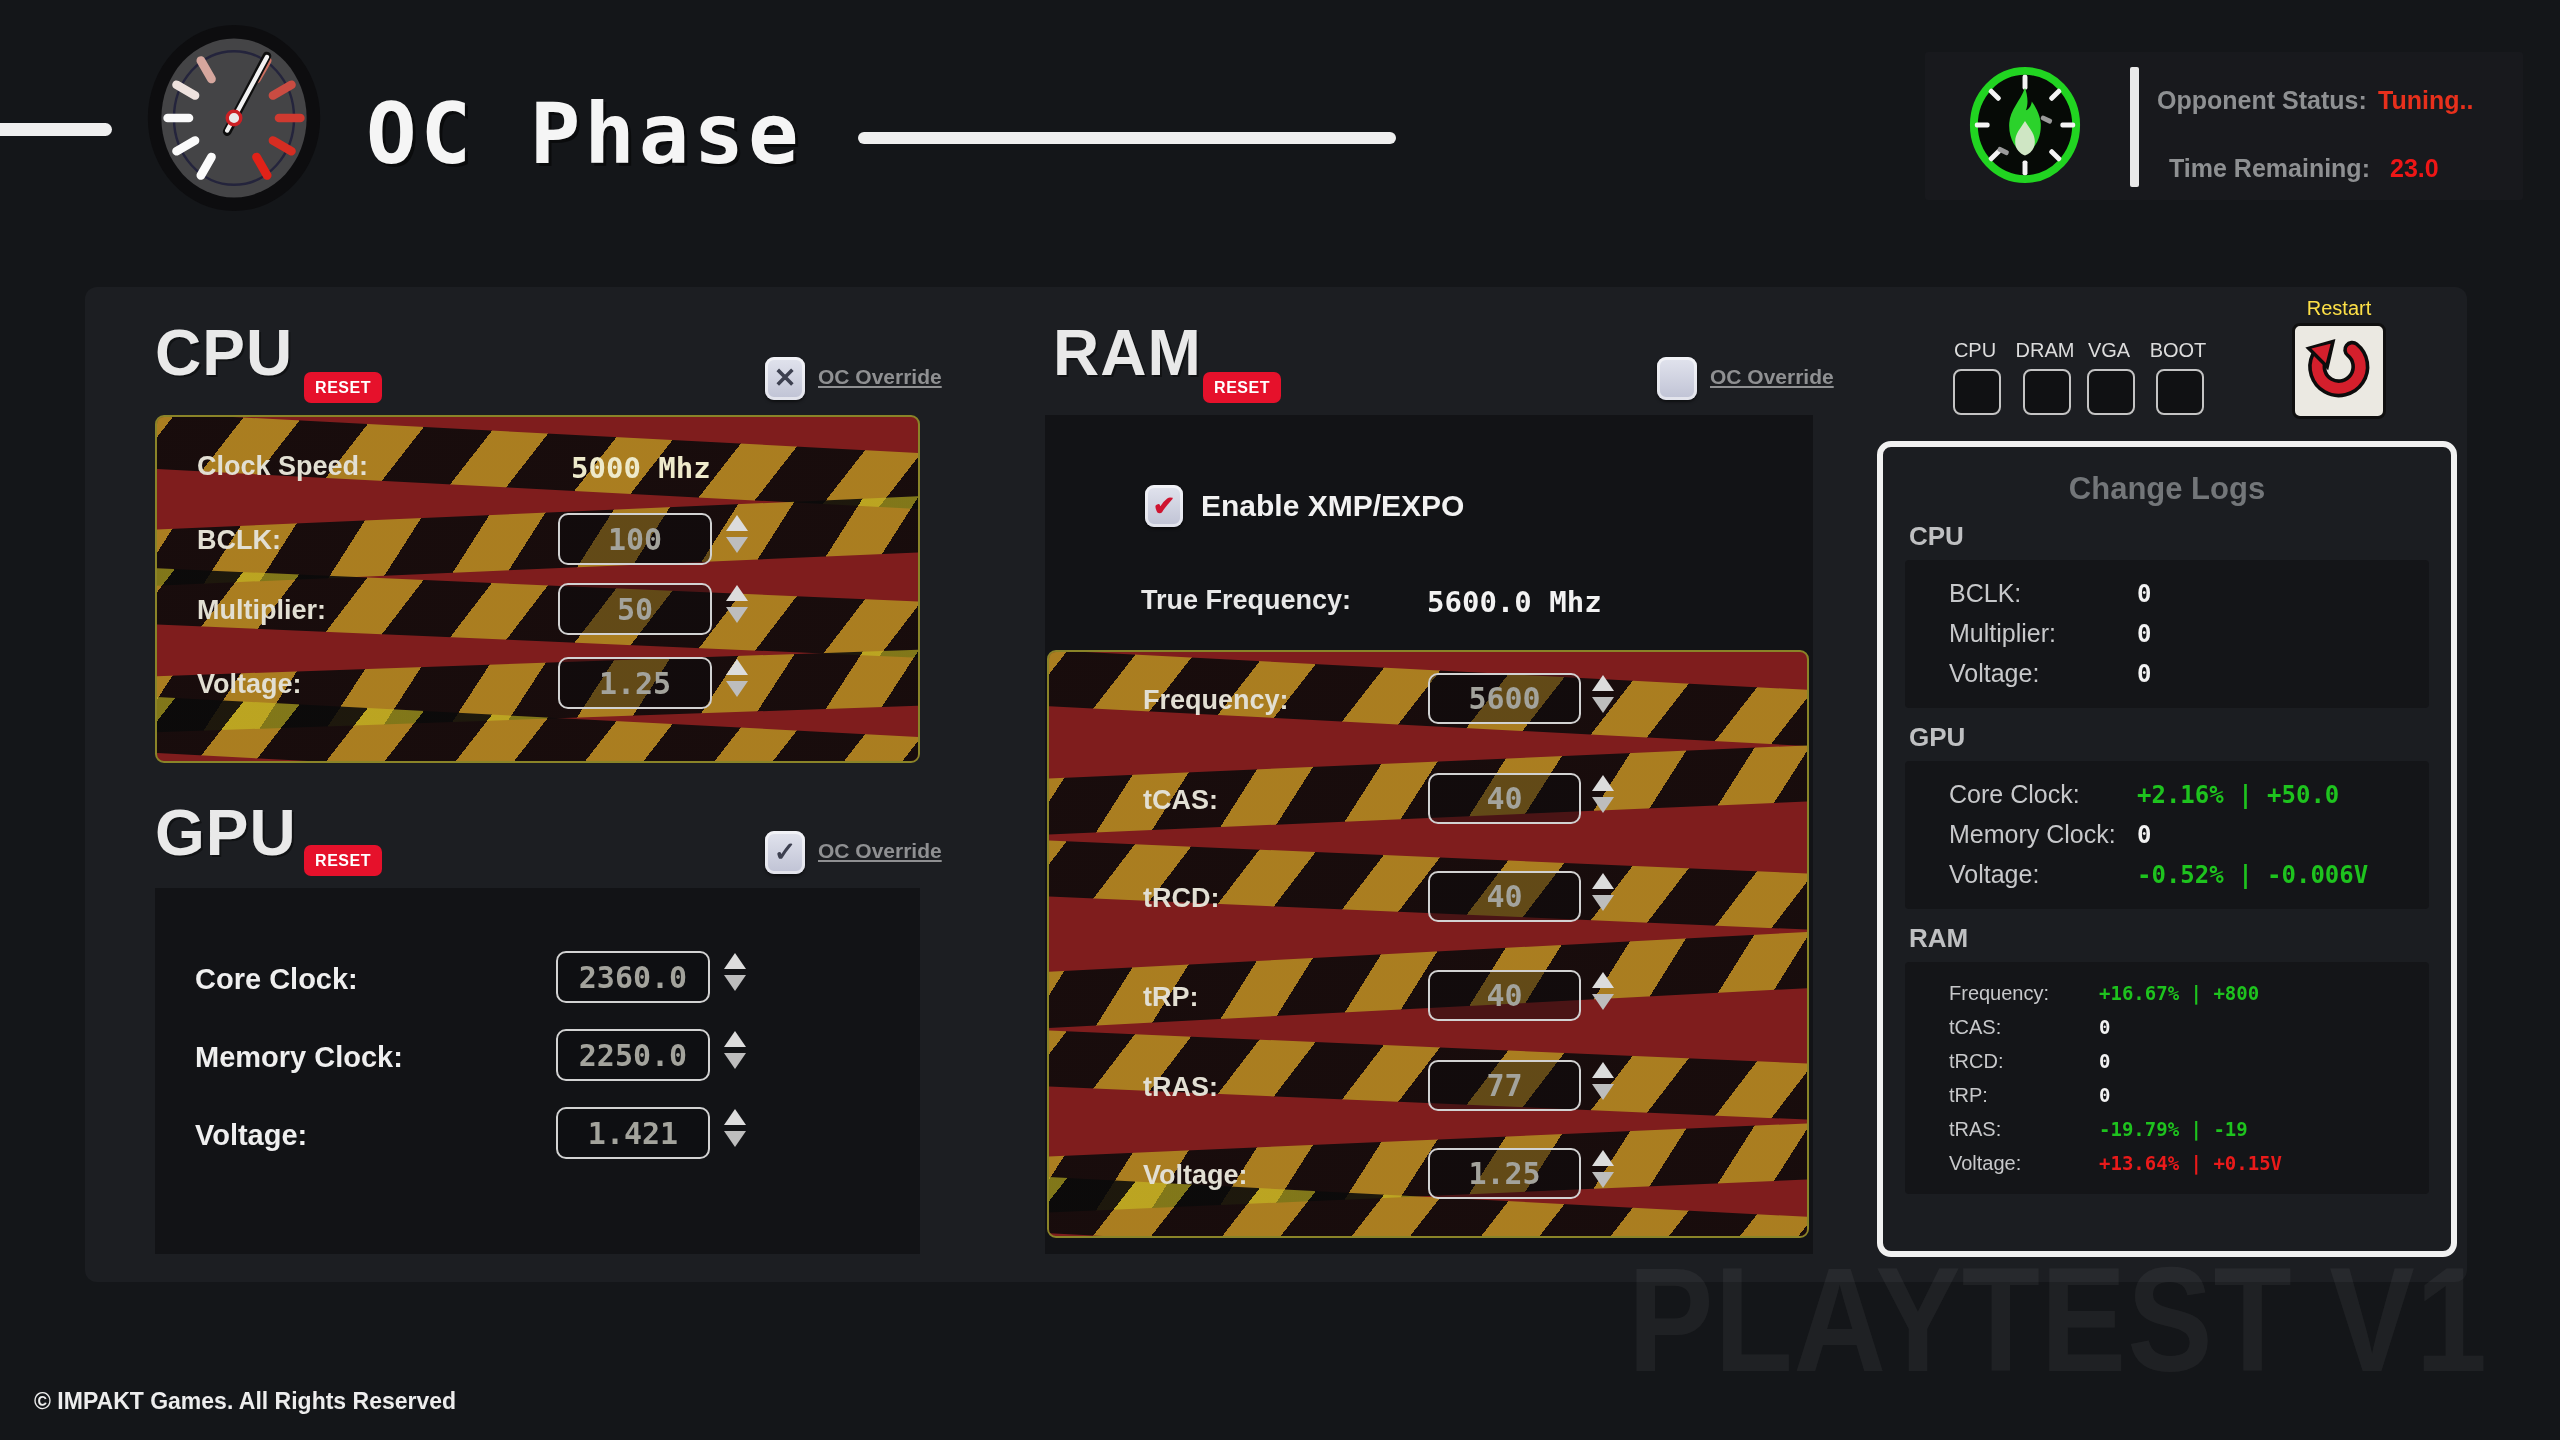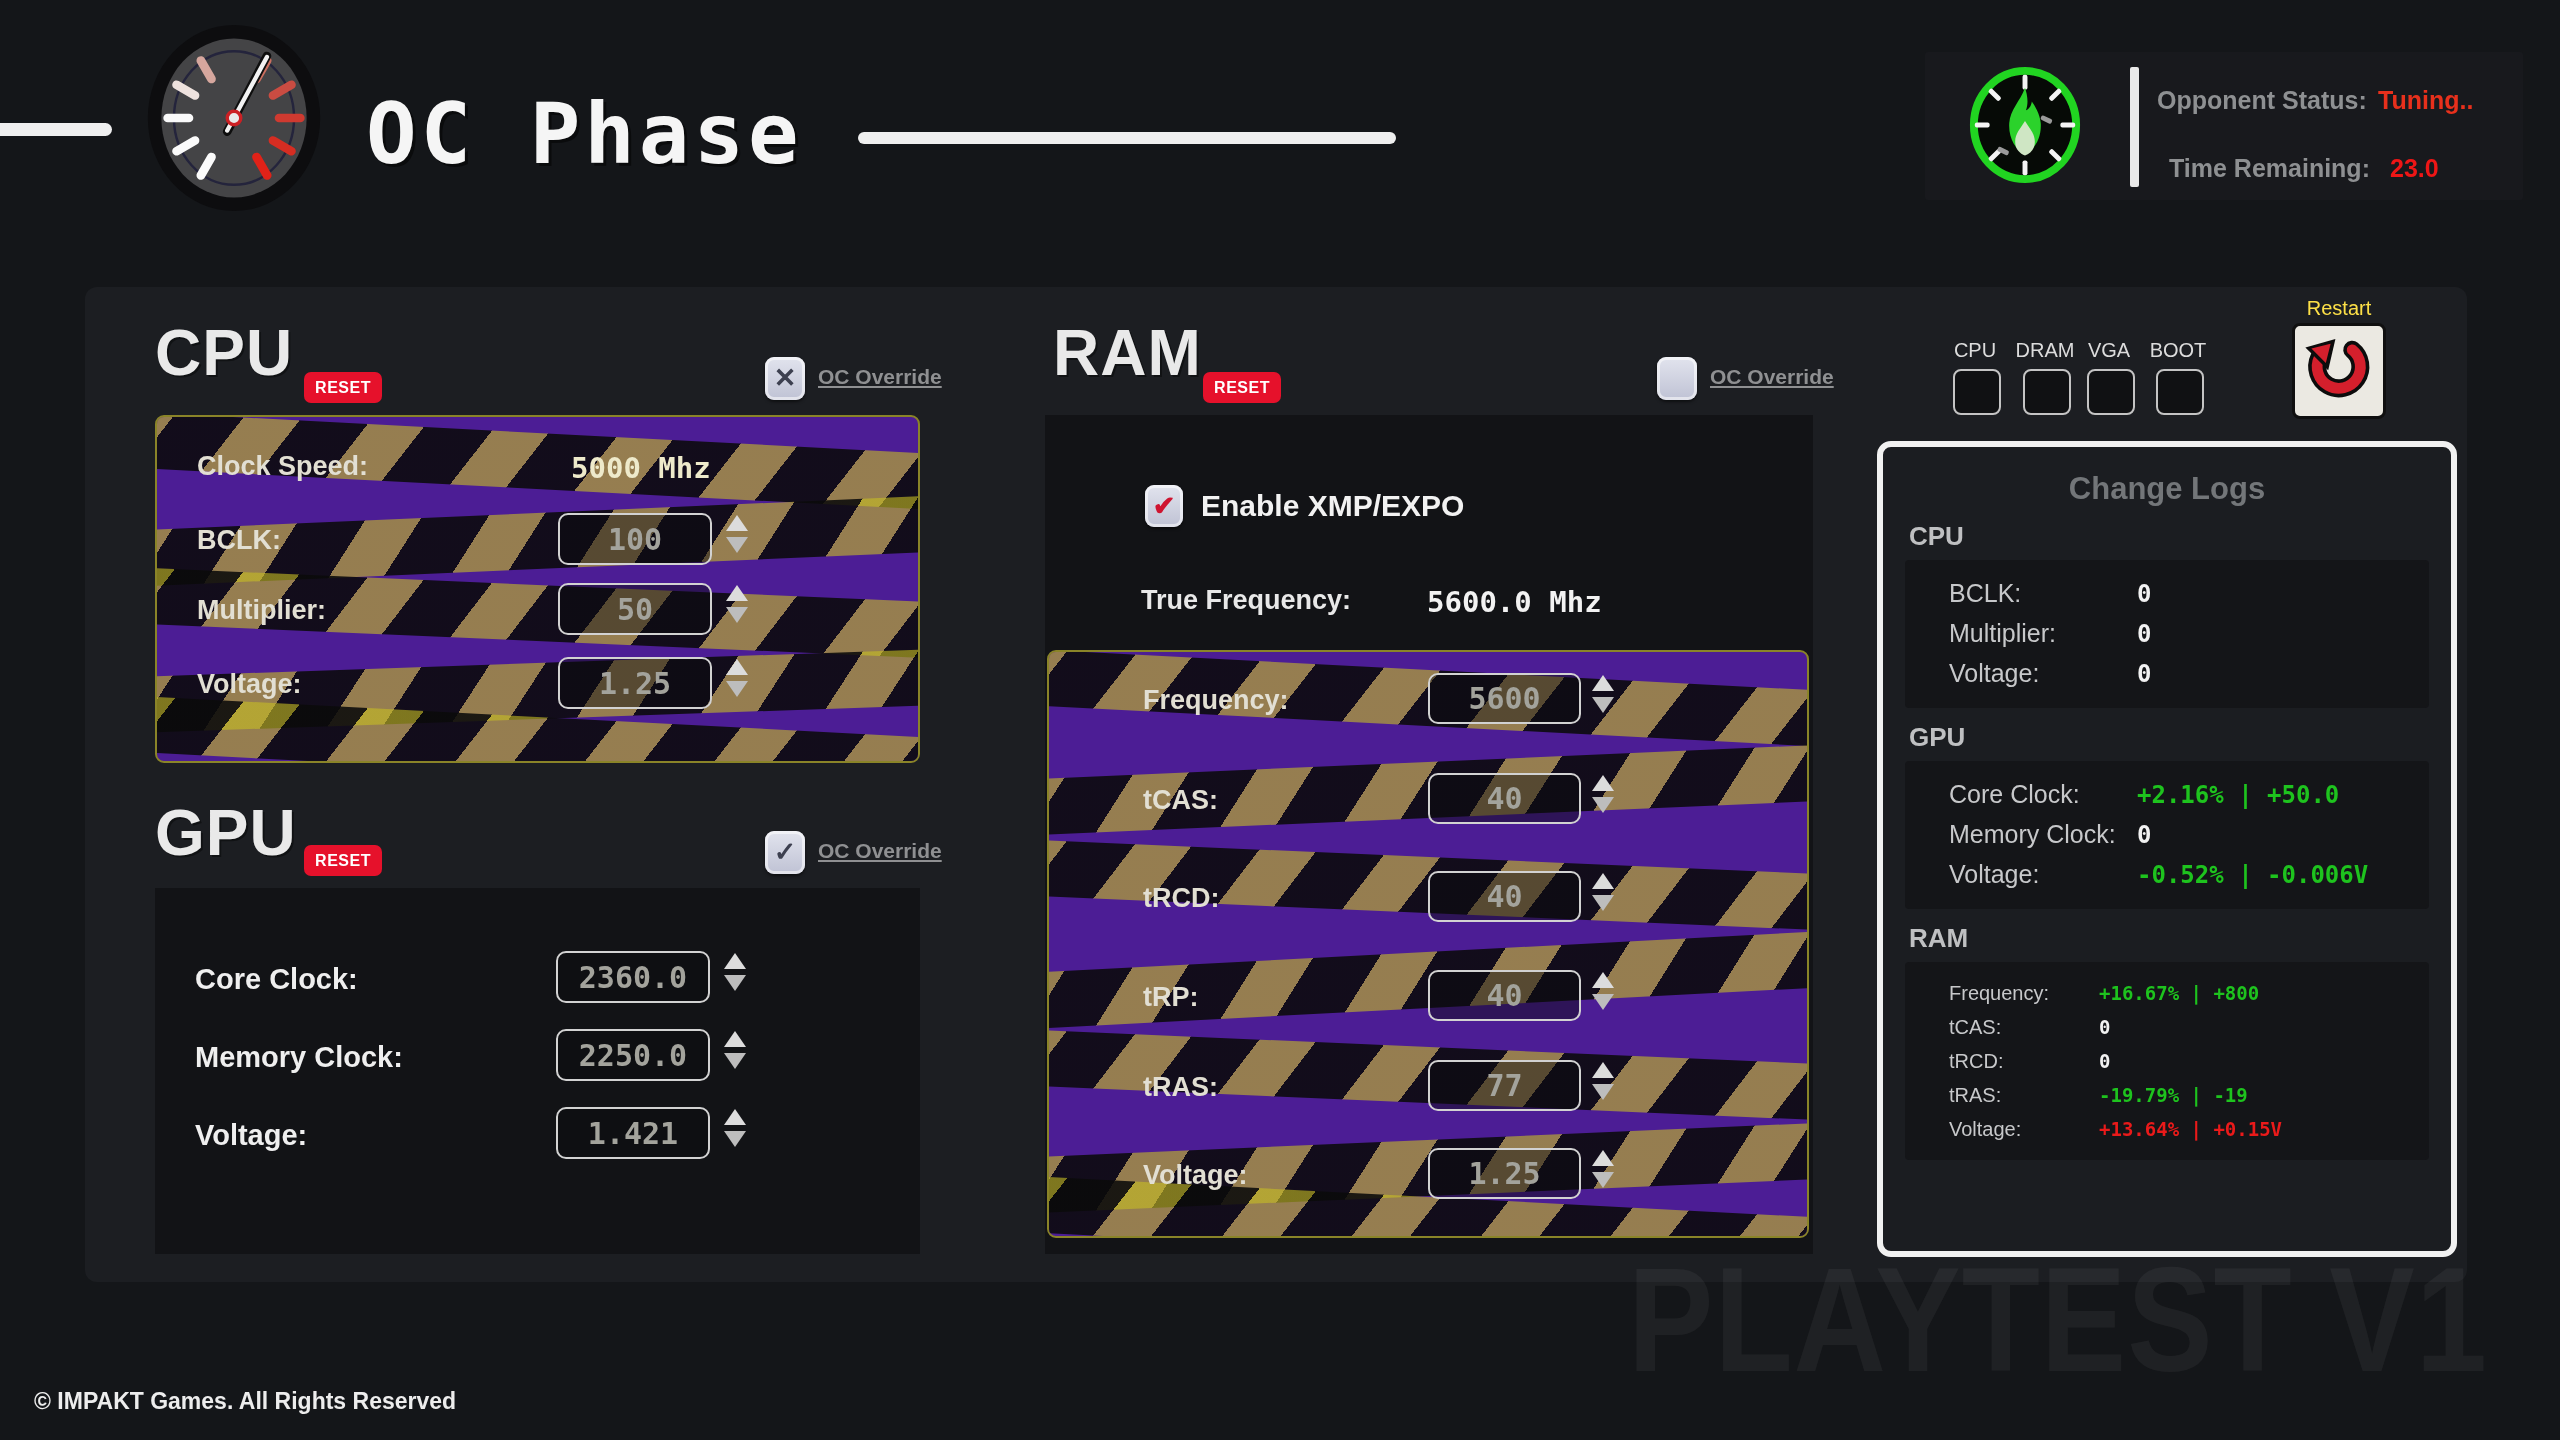--- a/index.html
+++ b/index.html
@@ -31,21 +31,21 @@
              color:#fff;font-family:"Liberation Sans",sans-serif;font-weight:bold;font-size:16px;letter-spacing:.5px;
              display:flex;align-items:center;justify-content:center;cursor:pointer;}
   .chk{position:absolute;width:40px;height:43px;border-radius:9px;
        background:linear-gradient(#e2e4ee,#bfc2d4);box-shadow:inset 0 0 0 3px rgba(255,255,255,.55), 0 2px 3px rgba(0,0,0,.5);
        display:flex;align-items:center;justify-content:center;cursor:pointer;}
   .chk .glyph{font-size:27px;font-weight:bold;color:#3d4050;line-height:1;}
   .chk .glyph.red{color:#cf1430;}
   .oc-label{position:absolute;font-size:21px;font-weight:bold;color:#8f9092;white-space:nowrap;text-decoration:underline;}
 
   
-  .hazard-set{position:absolute;background:#4c1d95;border:2px solid #8a8428;border-radius:9px;overflow:hidden;box-sizing:border-box;}
+  .hazard-set{position:absolute;background:#7f1d1d;border:2px solid #8a8428;border-radius:9px;overflow:hidden;box-sizing:border-box;}
   .tape{position:absolute;left:-40px;right:-40px;height:56px;
         background:repeating-linear-gradient(125deg, rgba(199,190,34,.60) 0 46px, rgba(10,10,10,.88) 46px 102px);}
   .plain-panel{position:absolute;background:#121316;}
 
   .f-label{position:absolute;font-size:27px;font-weight:bold;color:#e2dfd3;white-space:nowrap;}
   .f-label.big{font-size:29px;color:#efefef;}
   .f-value{position:absolute;font-family:"DejaVu Sans Mono",monospace;font-weight:bold;font-size:29px;color:#eeeacb;white-space:nowrap;}
   .f-value.white{color:#f2f2f2;text-align:center;}
   .numbox{position:absolute;width:154px;height:52px;border:2px solid #d2d2d2;border-radius:10px;
           background:rgba(12,12,14,.45);display:flex;align-items:center;justify-content:center;
@@ -334,20 +334,23 @@
         <div class="clog-row">
           <span class="lbl">Frequency:</span><span class="val c-green">+16.67% | +800</span>
         </div>
         <div class="clog-row">
           <span class="lbl">tCAS:</span><span class="val c-white">0</span>
         </div>
         <div class="clog-row">
           <span class="lbl">tRCD:</span><span class="val c-white">0</span>
         </div>
         <div class="clog-row">
+          <span class="lbl">tRP:</span><span class="val c-white">0</span>
+        </div>
+        <div class="clog-row">
           <span class="lbl">tRAS:</span><span class="val c-green">-19.79% | -19</span>
         </div>
         <div class="clog-row">
           <span class="lbl">Voltage:</span><span class="val c-red">+13.64% | +0.15V</span>
         </div>
       </div>
     </div>
   </div>
 
   <div class="copyright">© IMPAKT Games. All Rights Reserved</div>

